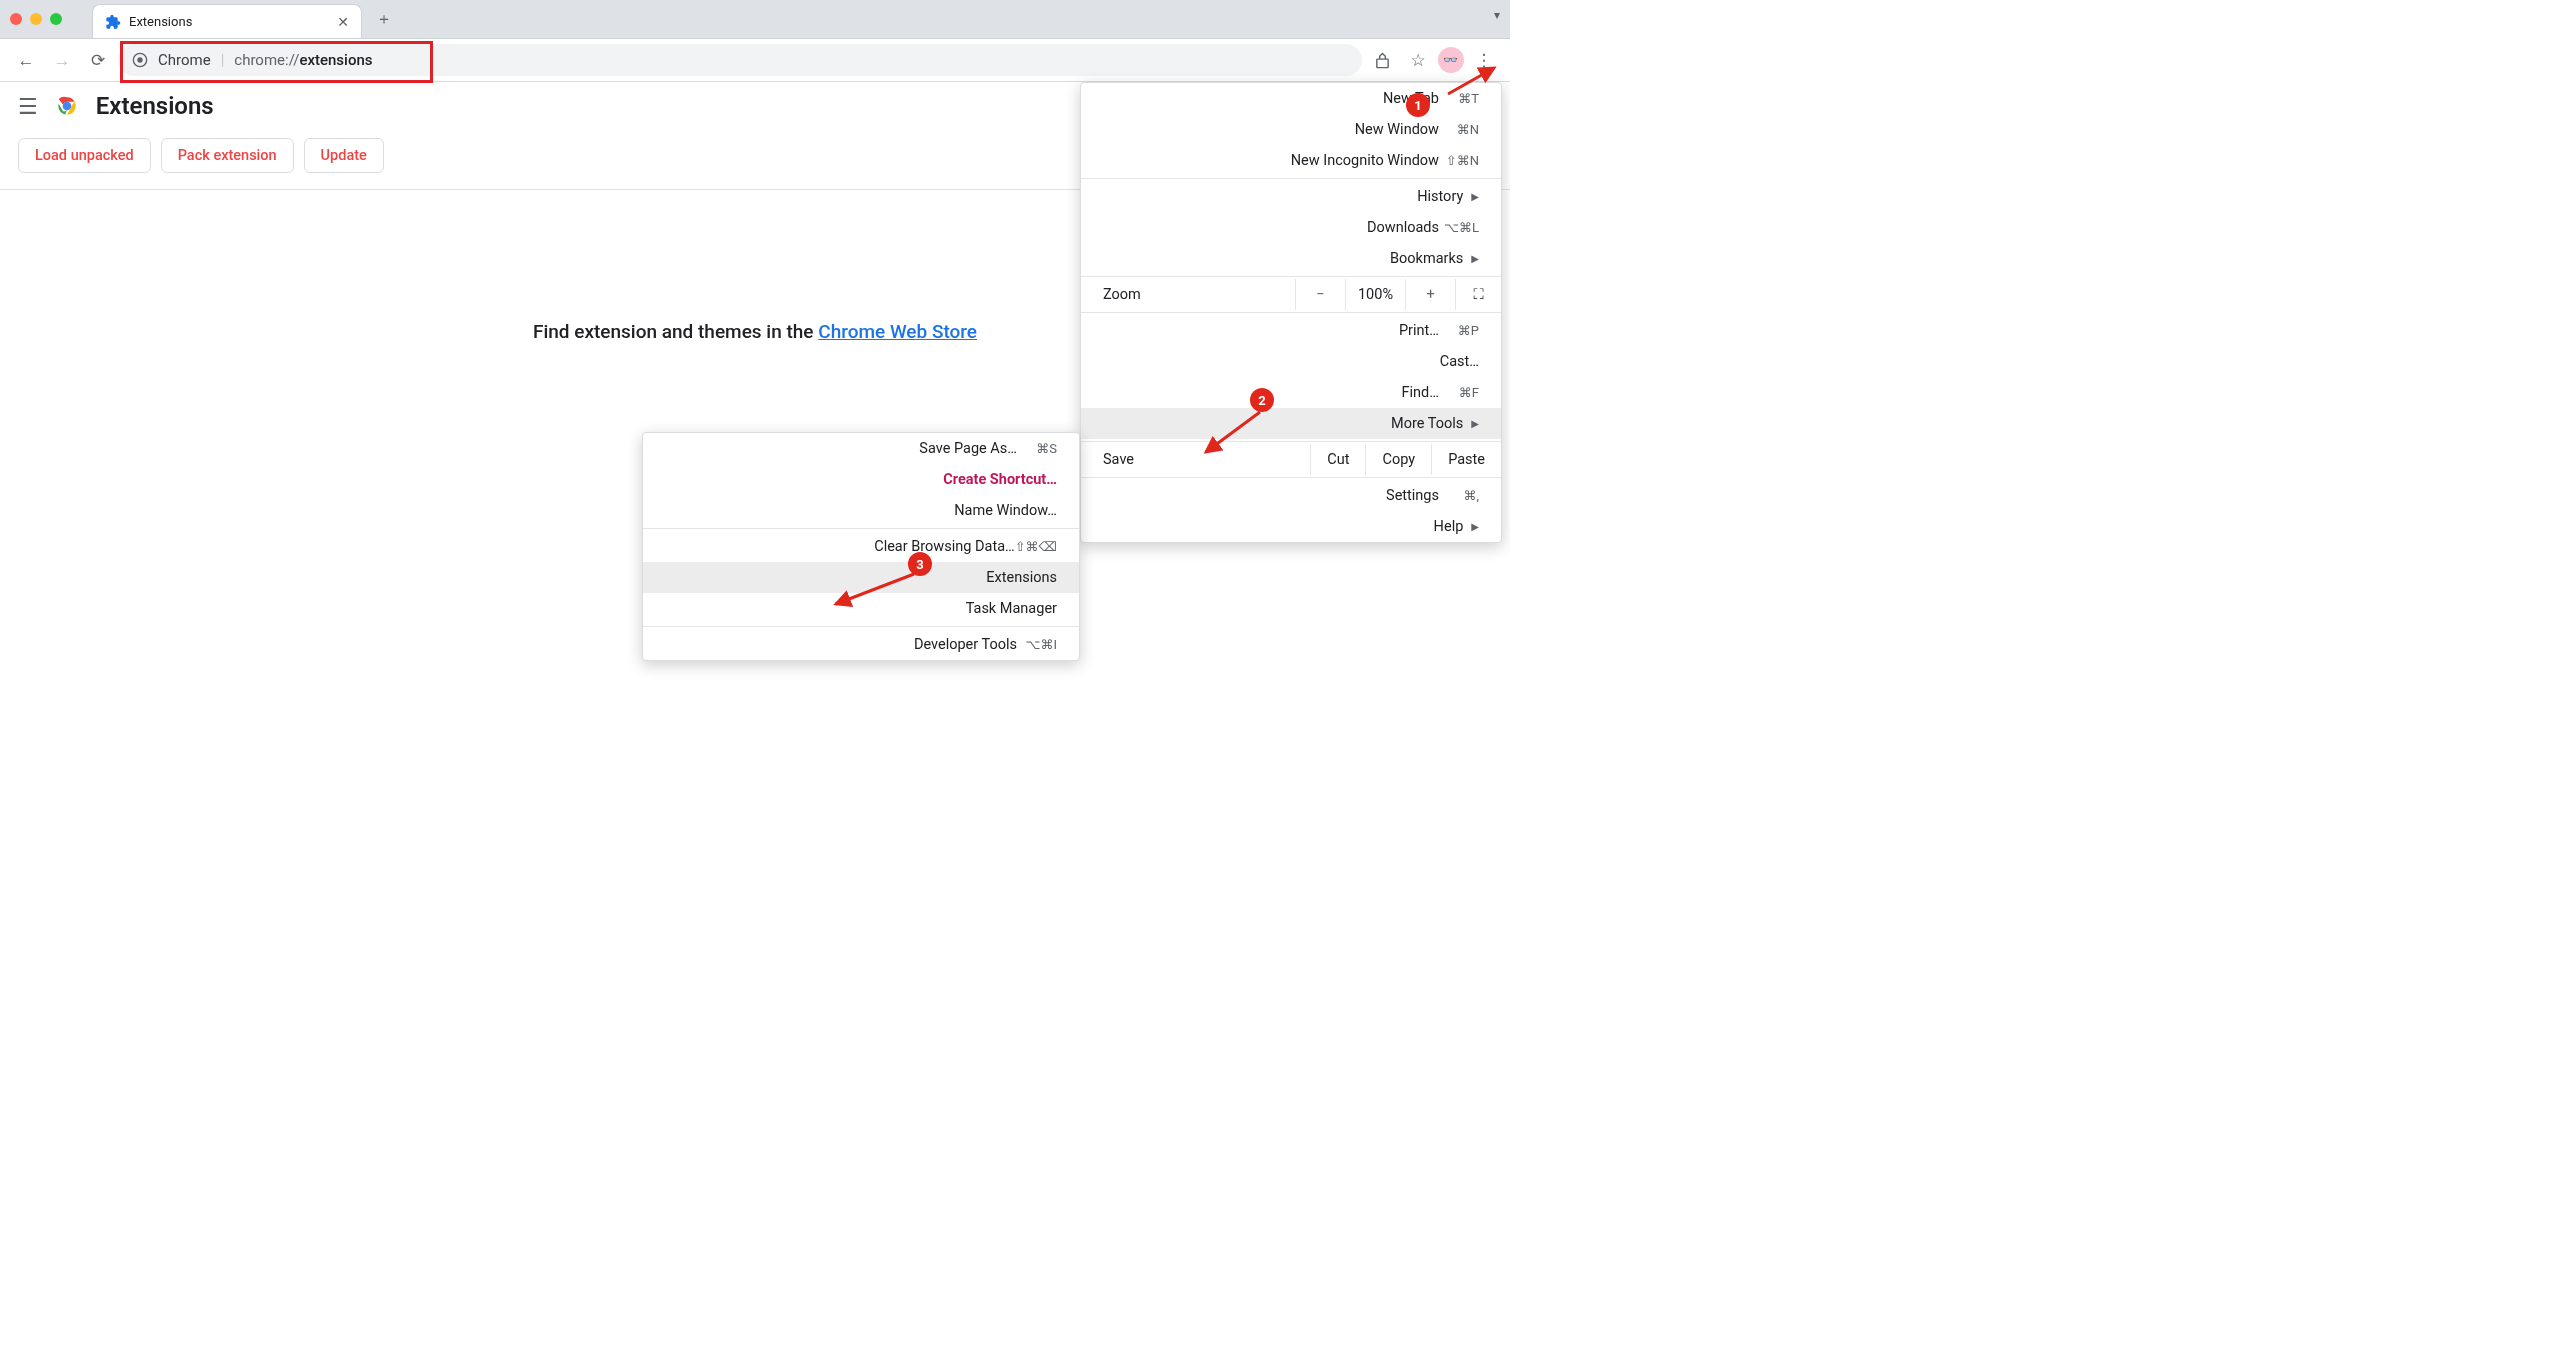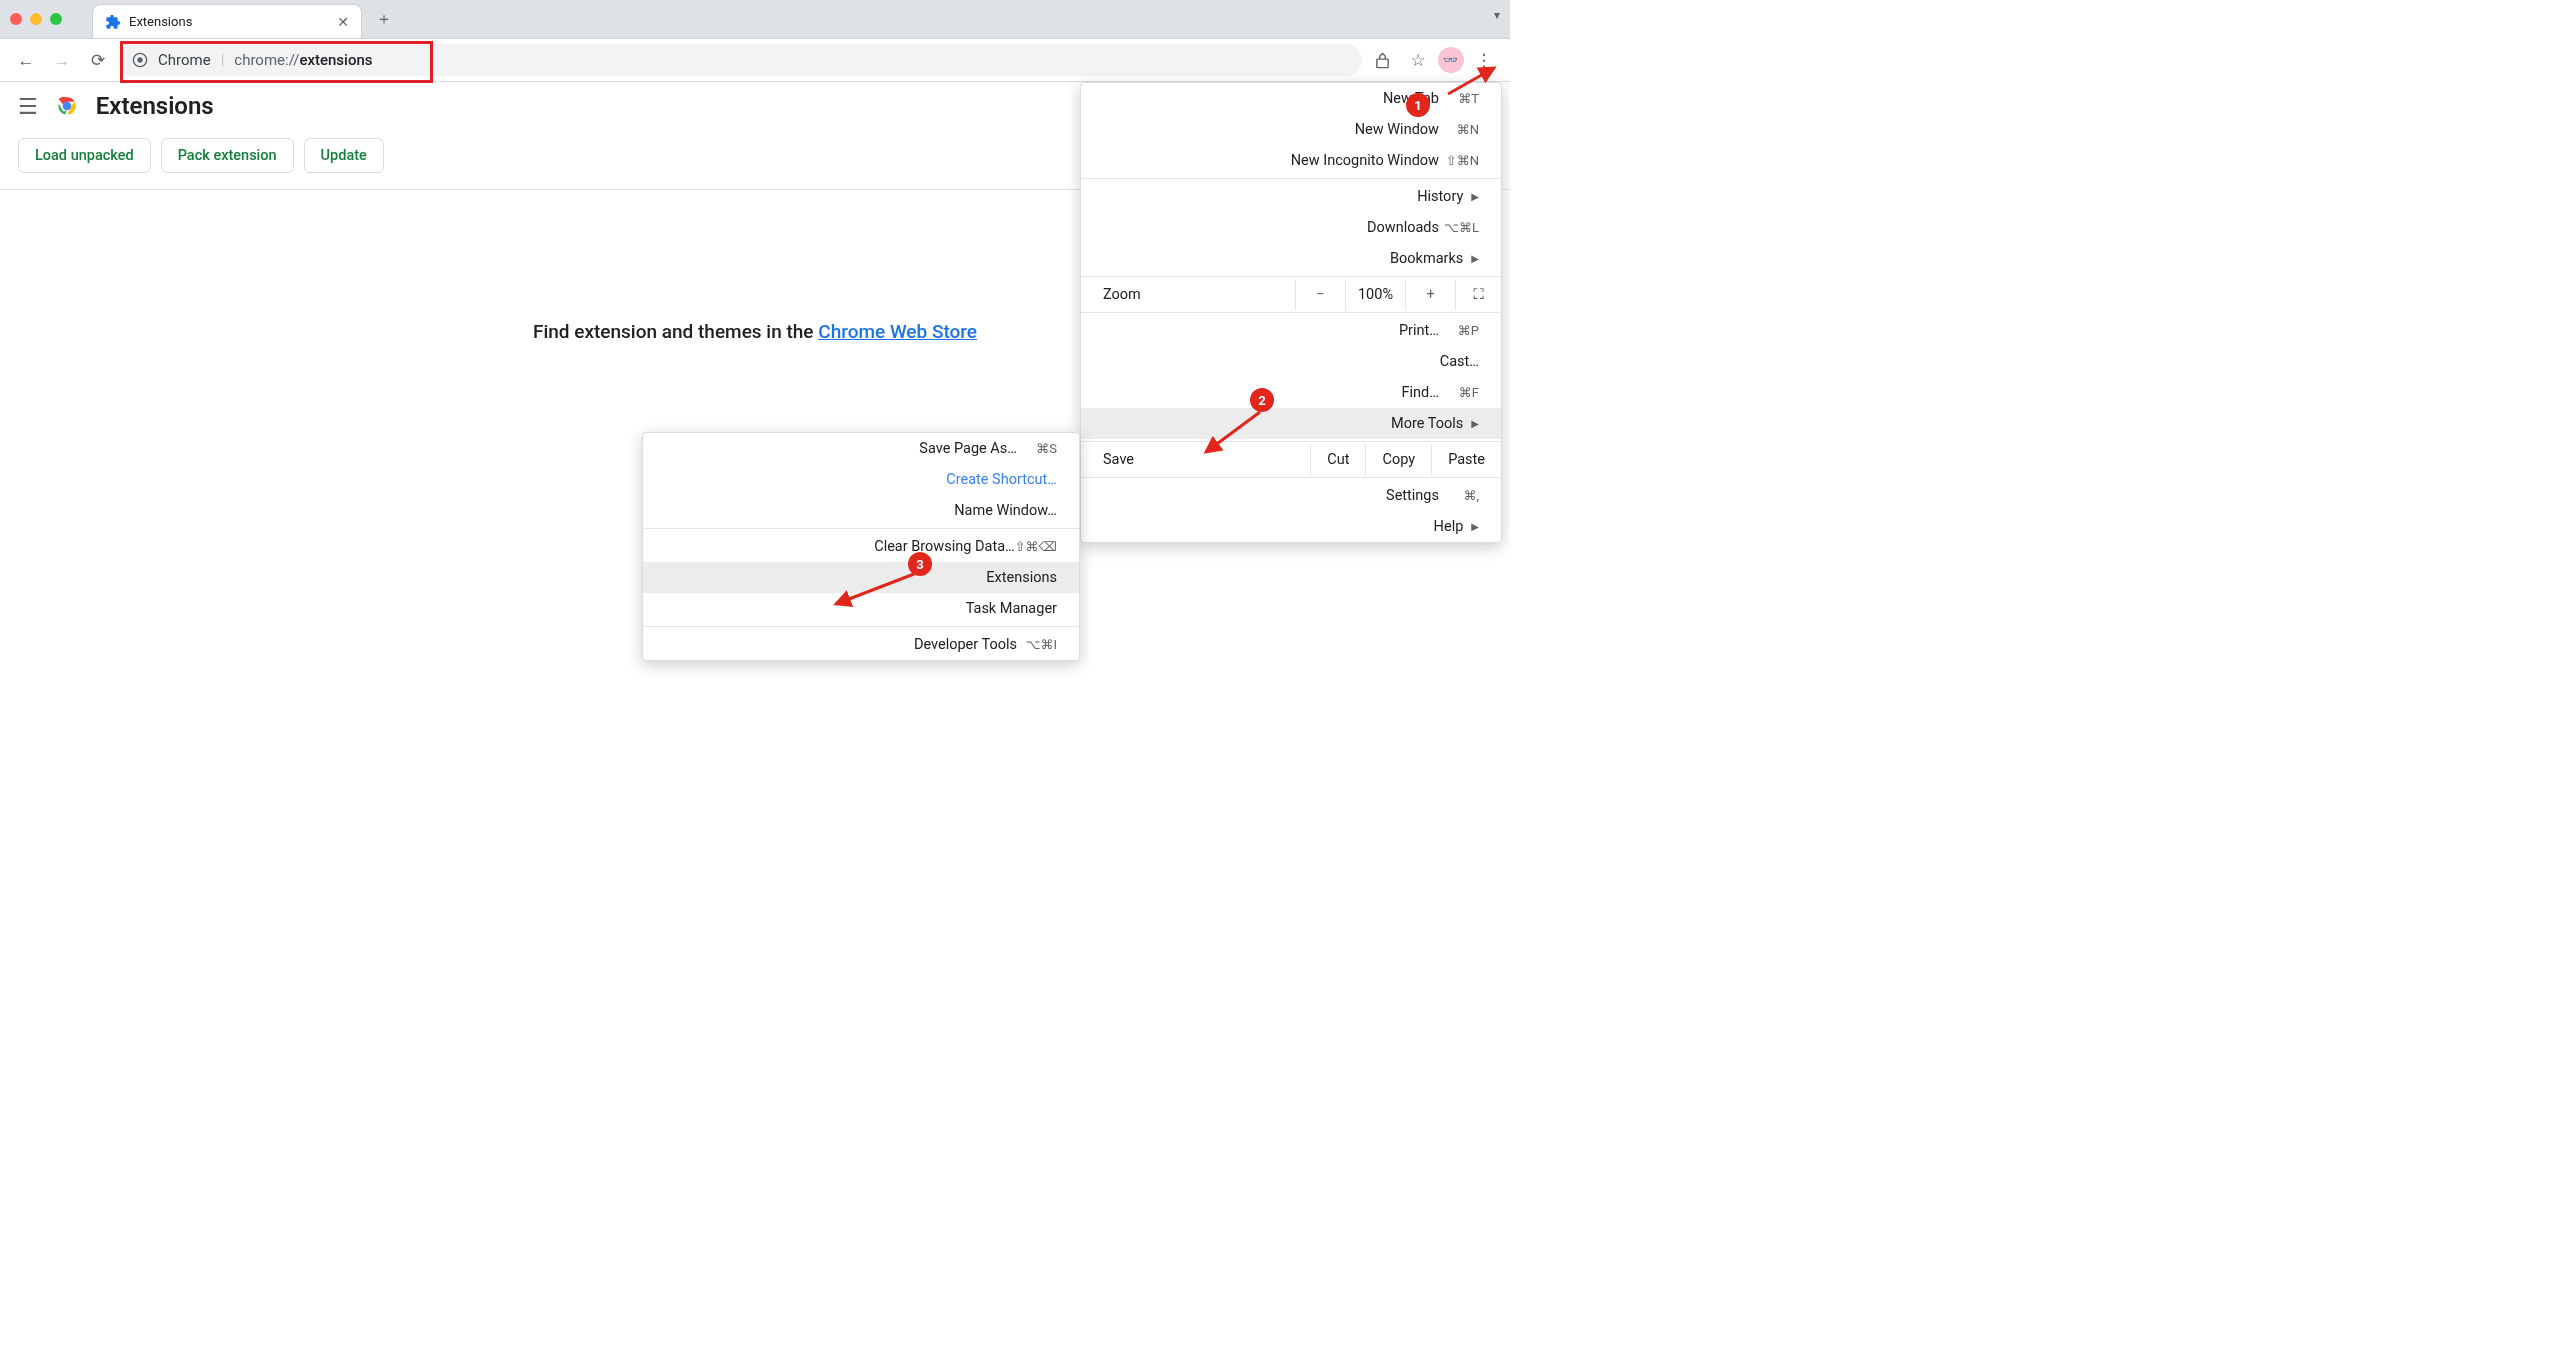--- a/index.html
+++ b/index.html
@@ -56,21 +56,21 @@
   .hamburger { color:#5f6368; font-size:22px; cursor:pointer; }
   .chrome-logo { width:26px; height:26px; }
   .ext-title { font-size:24px; font-weight:600; color:#202124; }
   .ext-search { flex:1; margin-left:120px; max-width:700px; margin-right: 20px; }
   .ext-search-box {
     height:40px; background:#f1f3f4; border-radius:20px; display:flex;
     align-items:center; padding:0 16px; gap:12px; color:#5f6368; font-size:15px;
   }
   .toolbar-row { display:flex; gap:10px; padding: 8px 18px 16px; border-bottom:1px solid #e0e0e0; }
   .chip-btn {
-    border:1px solid #dadce0; background:#fff; color:#15803d;
+    border:1px solid #dadce0; background:#fff; color:#ef4444;
     font-size:14.5px; font-weight:500; padding:8px 16px; border-radius:6px; cursor:pointer;
   }
   .center-msg { text-align:center; margin-top:130px; font-size:19px; color:#202124; font-weight:500; }
   .center-msg a { color:#1a73e8; }
 
   
   .menu, .submenu {
     position:absolute; background:#fff; border:1px solid #dadce0;
     box-shadow:0 4px 16px rgba(0,0,0,.2); font-size:14.5px; color:#202124;
     border-radius:4px;
@@ -246,21 +246,21 @@
     <span>Help</span>
     <span class="chev">▶</span>
   </div>
 </div>
 
 <div class="submenu">
   <div class="mitem">
     <span>Save Page As…</span>
     <span class="short">⌘S</span>
   </div>
-  <div class="mitem" style="color:#3b82f6; cursor:default;">
+  <div class="mitem" style="color:#be185d; cursor:default;font-weight:bold;">
     <span>Create Shortcut…</span>
       <span></span>
   </div>
   <div class="mitem">
     <span>Name Window…</span>
       <span></span>
   </div>
   <div class="sep"></div>
   <div class="mitem">
     <span>Clear Browsing Data…</span>

